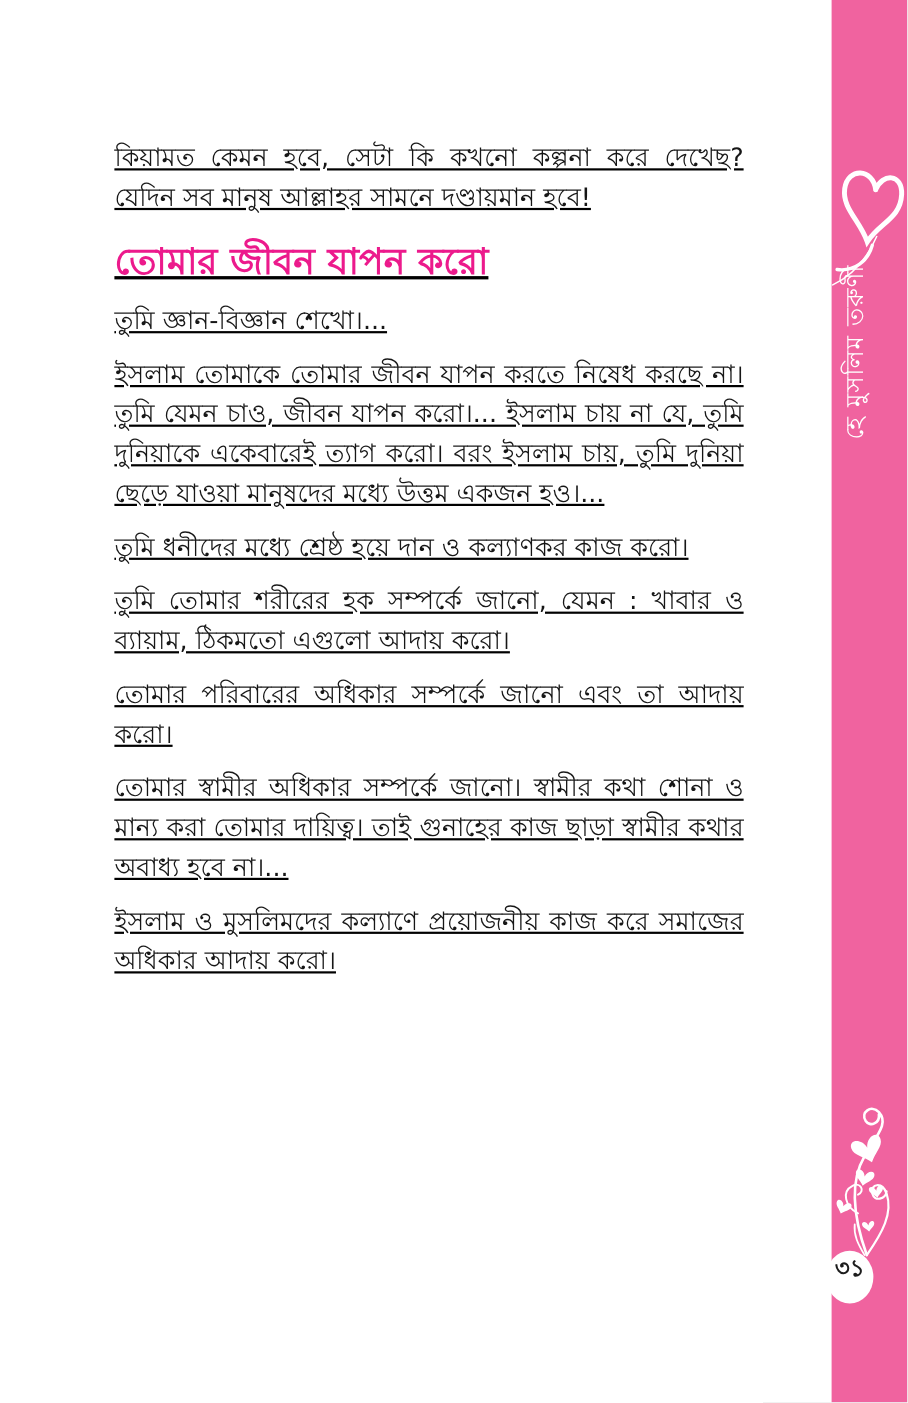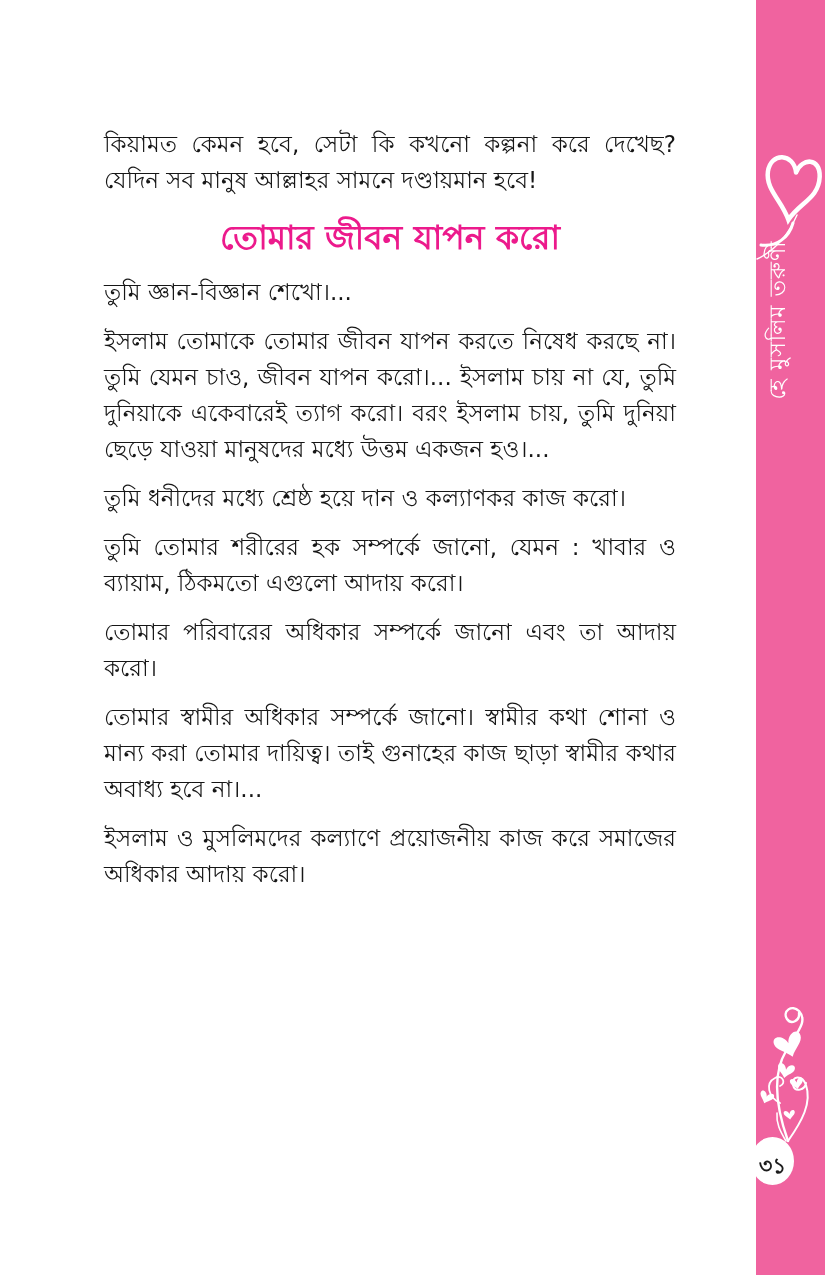--- a/index.html
+++ b/index.html
@@ -17,33 +17,33 @@
     width:825px;height:1275px;
     background:var(--page-bg);
     overflow:hidden;
     margin:0 auto;
   }
   
   .content{
     position:absolute;left:0;top:0;
     width:692px;
     padding:126px 16px 0 104px;
+    text-decoration:underline;
   }
   .para{
     font-size:23px;
     line-height:36px;
     text-align:justify;
     color:var(--body-text);
     margin:0 0 13px 0;
   }
   .section-heading{
     font-size:33px;
     line-height:46px;
     font-weight:bold;
-    text-align:center;
     color:var(--heading-pink);
     margin:17px 0 13px 0;
   }
   
   .sidebar{
     position:absolute;top:0;right:0;
     width:69px;height:1275px;
     background:var(--strip-pink);
   }
   .sidebar-heart-top{
@@ -63,21 +63,21 @@
   .sidebar-flourish{
     position:absolute;top:1003px;left:0;
     width:69px;height:140px;
   }
   .page-badge{
     position:absolute;
     top:1137px;left:-5px;
     width:43px;height:48px;
     background:var(--decoration-white);
     border-radius:50%;
-    display:flex;align-items:flex-end;justify-content:center;
+    display:flex;align-items:flex-start;justify-content:center;
   }
   .page-badge span{
     font-size:21px;
     font-weight:bold;
     color:#1c1c1c;
   }
 </style>
 </head>
 <body>
 

